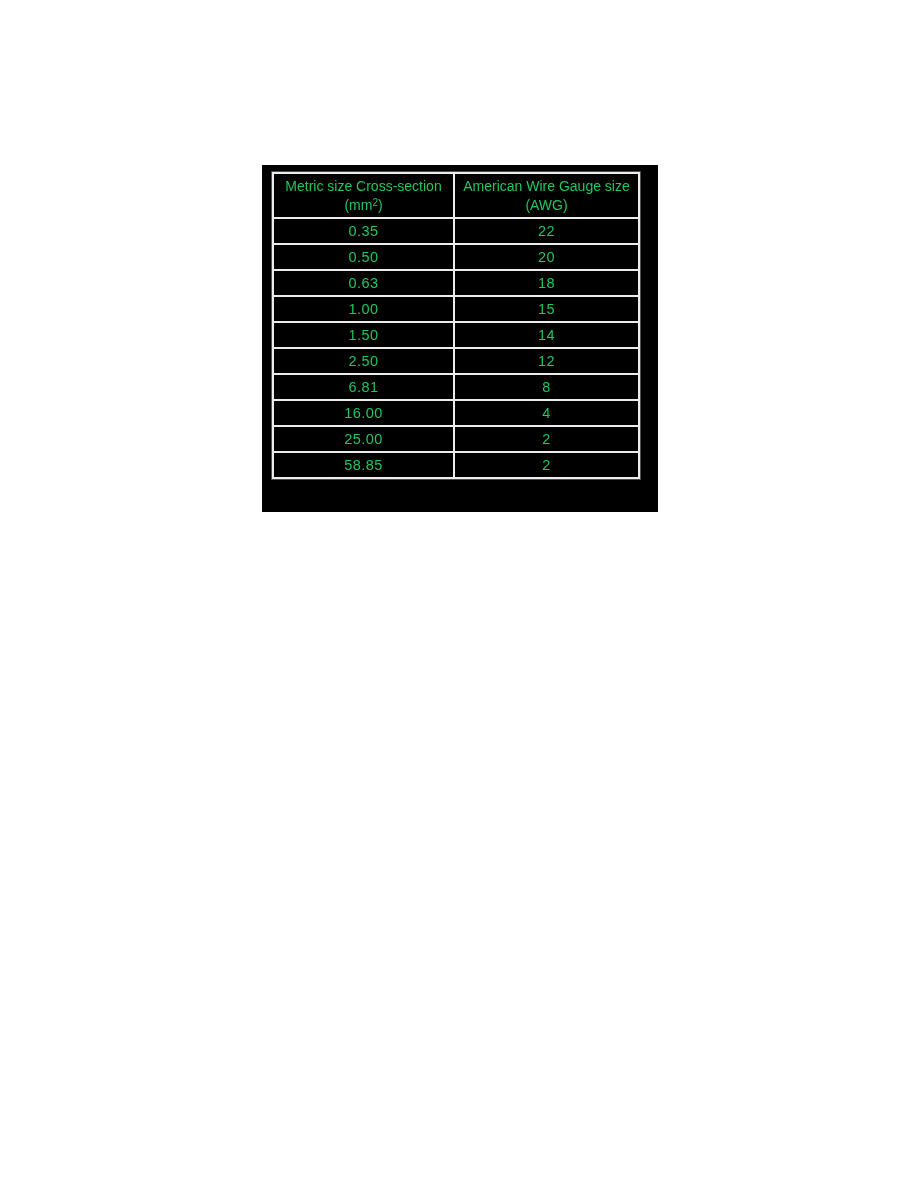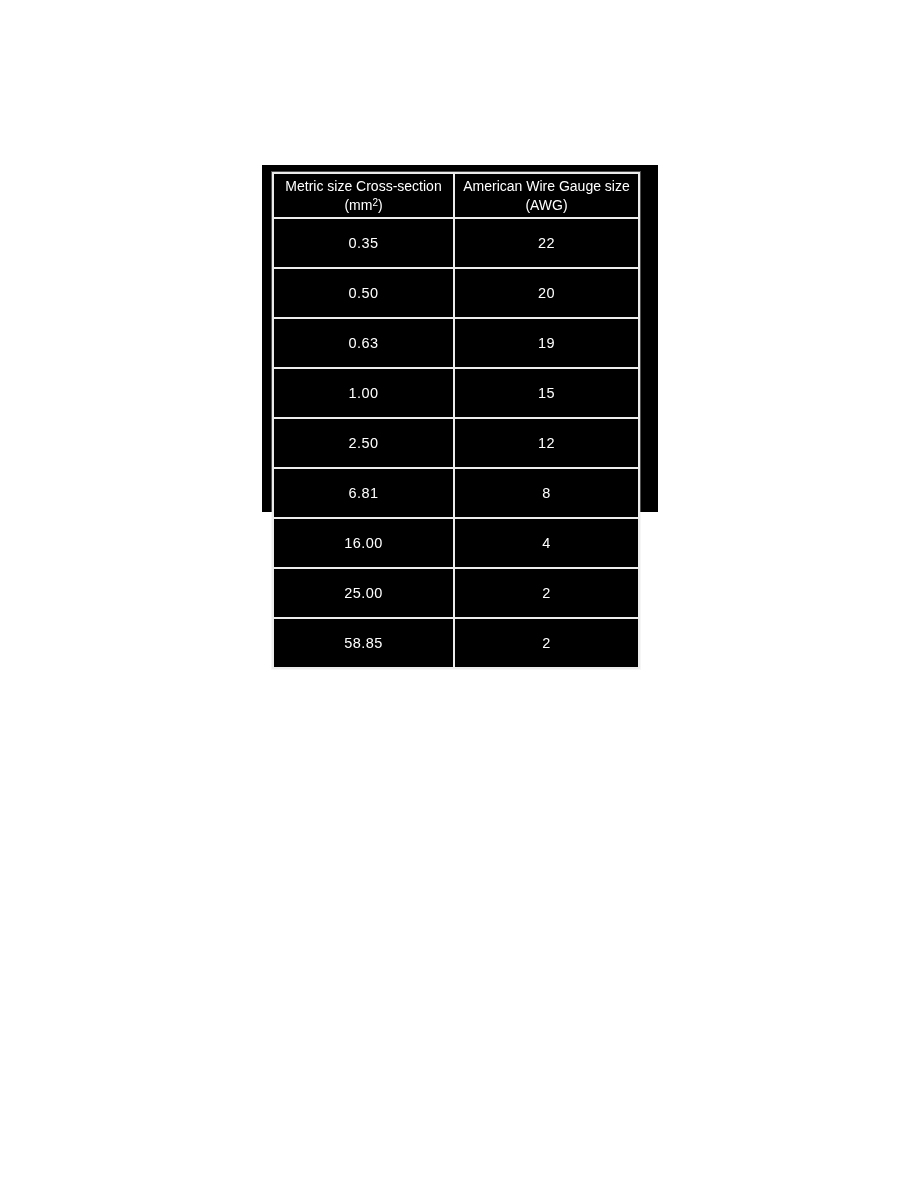--- a/index.html
+++ b/index.html
@@ -35,40 +35,40 @@
     top: 7px;
     width: 366px;
     border-collapse: collapse;
     background: #000000;
     table-layout: fixed;
   }
 
   table.wire-table th,
   table.wire-table td {
     border: 2px solid #ececec;
-    color: #ffffff;
+    color: #22c55e;
     text-align: center;
     vertical-align: middle;
     background: #000000;
     margin-top: 35px;
   }
 
   table.wire-table th {
     height: 45px;
     font-size: 14px;
     font-weight: normal;
     line-height: 1.3;
     padding: 2px 4px;
   }
 
   table.wire-table td {
     height: 25px;
     font-size: 14.5px;
     letter-spacing: 0.4px;
-    padding: 16px 4px;
+    padding: 4px 4px;
   }
 
   table.wire-table col.col-metric { width: 181px; }
   table.wire-table col.col-awg    { width: 185px; }
 
   sup.hdr-sup {
     font-size: 10px;
     line-height: 0;
     vertical-align: 4px;
   }
@@ -106,28 +106,32 @@
     <td>22</td>
   </tr>
 
   <tr>
     <td>0.50</td>
     <td>20</td>
   </tr>
 
   <tr>
     <td>0.63</td>
-    <td>19</td>
+    <td>18</td>
   </tr>
 
   <tr>
     <td>1.00</td>
     <td>15</td>
   </tr>
 
+  <tr>
+    <td>1.50</td>
+    <td>14</td>
+  </tr>
 
   <tr>
     <td>2.50</td>
     <td>12</td>
   </tr>
 
 
   <tr>
     <td>6.81</td>
     <td>8</td>

